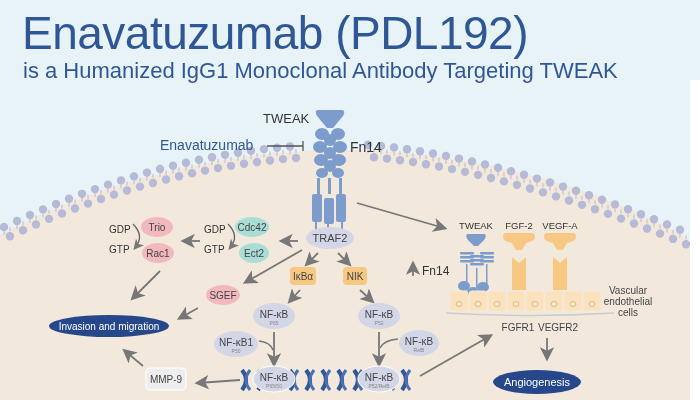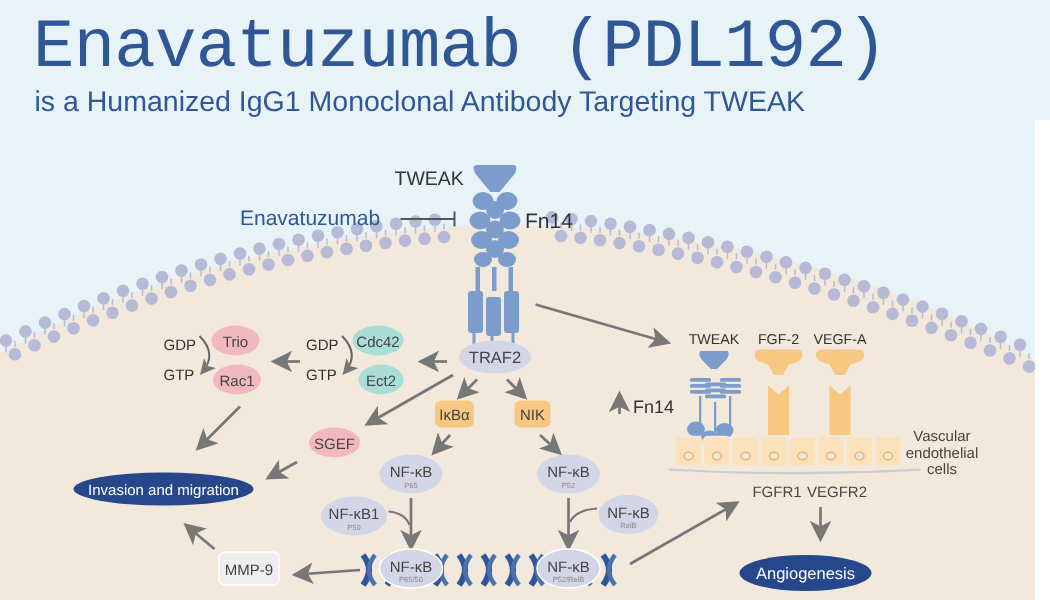--- a/index.html
+++ b/index.html
@@ -1,18 +1,18 @@
 <!DOCTYPE html>
 <html><head>
 <meta charset="utf-8">
 <style>
   html, body { margin:0; padding:0; }
   body { width:700px; height:400px; overflow:hidden; background:#e8f3f7; font-family:"Liberation Sans", sans-serif; position:relative; }
-  .title { position:absolute; left:22px; top:6px; font-size:46px; color:#2f5796; letter-spacing:-0.5px;font-family:Liberation Mono, monospace; }
-  .subtitle { position:absolute; left:23px; top:58px; font-size:19px; color:#2f5796; }
+  .title { position:absolute; left:22px; top:6px; font-size:46px; color:#2f5796; letter-spacing:-0.5px; }
+  .subtitle { position:absolute; left:23px; top:58px; font-size:22px; color:#2f5796; }
   .strip { position:absolute; left:690px; top:80px; width:10px; height:320px; background:#ffffff; }
   svg { position:absolute; left:0; top:0; }
   .lbl { font-family:"Liberation Sans", sans-serif; }
 </style>
 </head>
 <body>
 
 <div class="title">Enavatuzumab (PDL192)</div>
 <div class="subtitle">is a Humanized IgG1 Monoclonal Antibody Targeting TWEAK</div>
 

